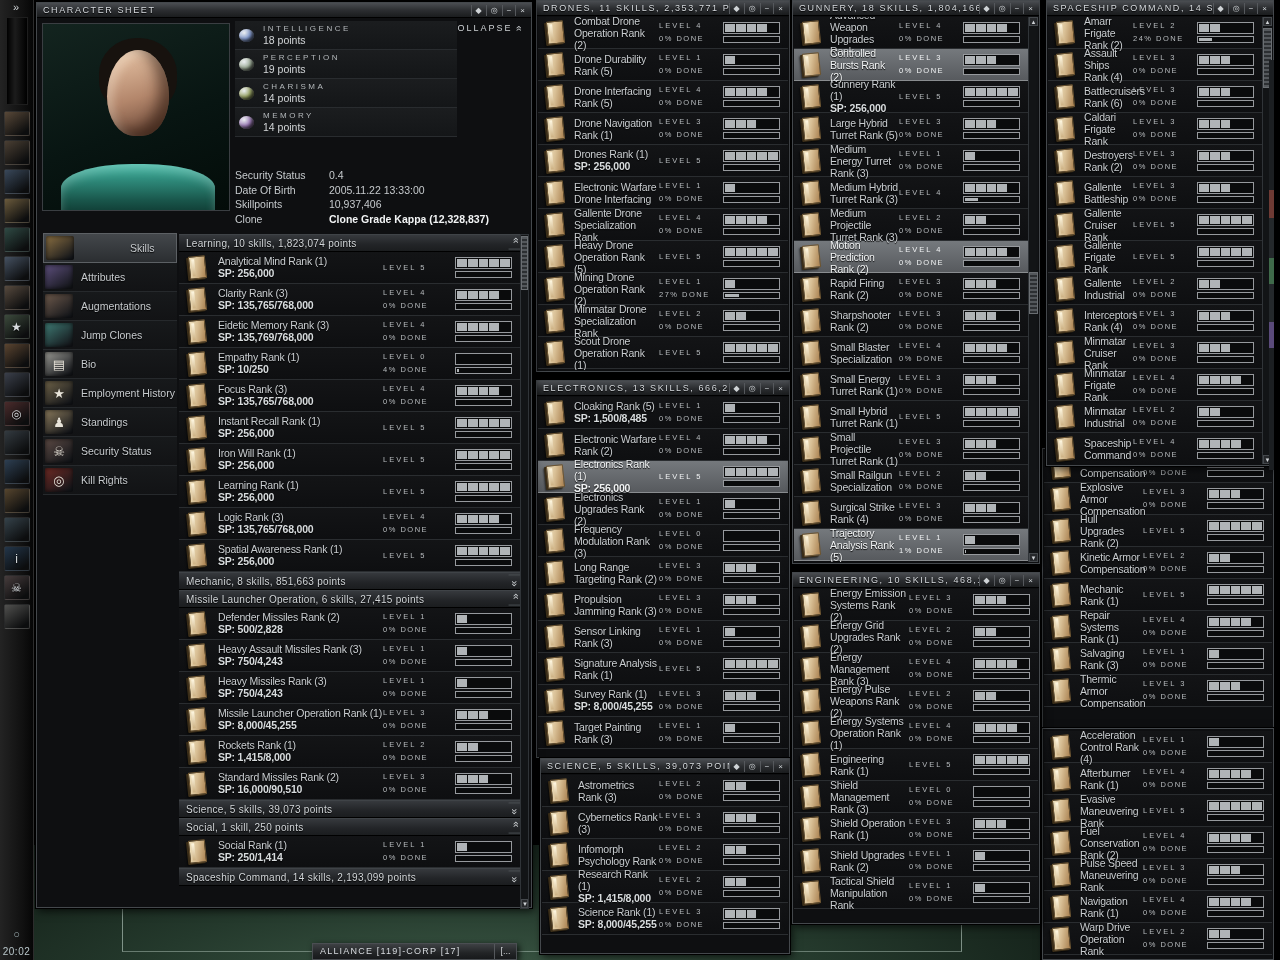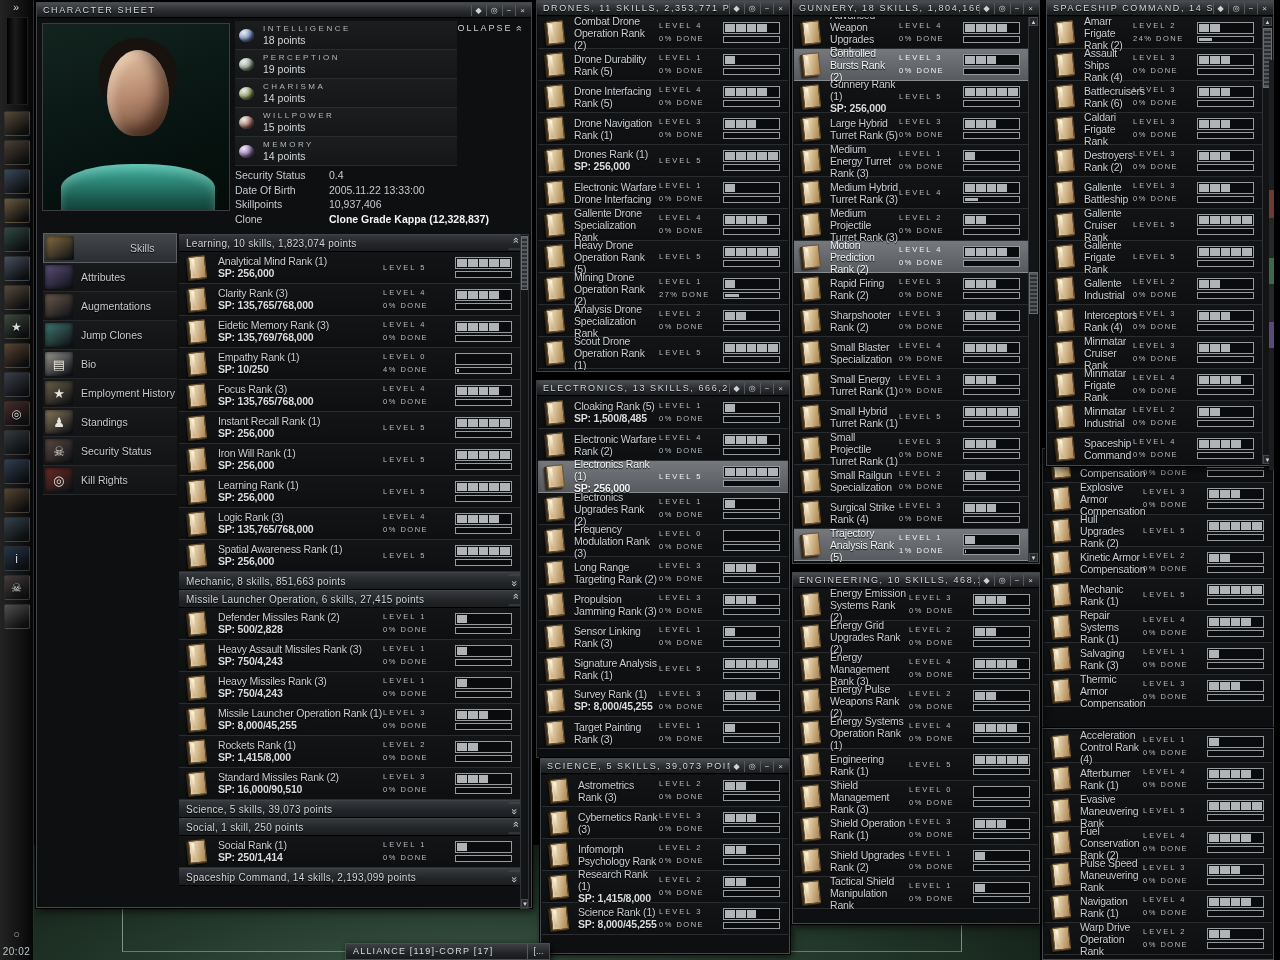--- a/index.html
+++ b/index.html
@@ -128,21 +128,21 @@
   .w-science{left:540px;top:758px;width:250px;height:196px;z-index:3;}
   .w-gunnery{left:792px;top:0;width:248px;height:564px;z-index:3;}
   .w-engineering{left:792px;top:572px;width:248px;height:352px;z-index:3;}
   .w-spaceship{left:1046px;top:0;width:228px;height:466px;z-index:5;}
   .w-mechanic{left:1042px;top:448px;width:232px;height:284px;z-index:2;}
   .w-navigation{left:1042px;top:728px;width:232px;height:232px;z-index:2;}
   .w-gunnery .rows,.w-spaceship .rows{right:11px;}
   .vscroll{position:absolute;right:1px;top:16px;bottom:1px;width:10px;background:#121416;border-left:1px solid #303438;}
 
   
-  .alliance-bar{position:absolute;left:345px;top:943px;height:17px;width:205px;z-index:8;display:flex;
+  .alliance-bar{position:absolute;left:312px;top:943px;height:17px;width:205px;z-index:8;display:flex;
       border:1px solid #4a4e52;background:linear-gradient(#3e4144,#222426 60%,#17191b);
       box-shadow:2px 2px 6px rgba(0,0,0,.8);}
   .alliance-bar .at{flex:1;font-size:9px;letter-spacing:1.2px;color:#d6dade;line-height:15px;
       padding-left:7px;white-space:nowrap;overflow:hidden;}
   .alliance-bar .amore{width:22px;border-left:1px solid #55585c;font-size:9px;color:#cfd3d6;
       line-height:15px;text-align:center;cursor:pointer;}
 </style>
 </head>
 <body>
 
@@ -219,27 +219,20 @@
         </div>
       </div>
       <div class="attr-row">
         <span class="attr-ic" style="background: radial-gradient(circle at 35% 30%, rgb(232, 236, 239) 0%, rgb(151, 162, 100) 45%, rgb(34, 34, 34) 120%);"></span>
         <div class="attr-t">
           <div class="an">CHARISMA</div>
           <div class="ap">14 points</div>
         </div>
       </div>
       <div class="attr-row">
-        <span class="attr-ic" style="background: radial-gradient(circle at 35% 30%, rgb(232, 236, 239) 0%, rgb(176, 122, 110) 45%, rgb(34, 34, 34) 120%);"></span>
-        <div class="attr-t">
-          <div class="an">WILLPOWER</div>
-          <div class="ap">15 points</div>
-        </div>
-      </div>
-      <div class="attr-row">
         <span class="attr-ic" style="background: radial-gradient(circle at 35% 30%, rgb(232, 236, 239) 0%, rgb(154, 122, 181) 45%, rgb(34, 34, 34) 120%);"></span>
         <div class="attr-t">
           <div class="an">MEMORY</div>
           <div class="ap">14 points</div>
         </div>
       </div>
     </div>
   <div class="cinfo">
       <div class="ci-row">
         <span class="cl">Security Status</span>
@@ -972,21 +965,21 @@
           <div class="subbar">
             <div class="fill" style="width: 27%;"></div>
           </div>
         </div>
       </div>
       <div class="srow">
         <div class="book">
           <i></i>
         </div>
         <div class="nm">
-          <div class="n1">Analysis Drone Specialization Rank</div>
+          <div class="n1">Minmatar Drone Specialization Rank</div>
         </div>
         <div class="lc">
           <div class="lvl">LEVEL 2</div>
           <div class="pct">0% DONE</div>
         </div>
         <div class="bc">
           <div class="lvlbar">
             <span class="seg on"></span>
             <span class="seg on"></span>
             <span class="seg"></span>

